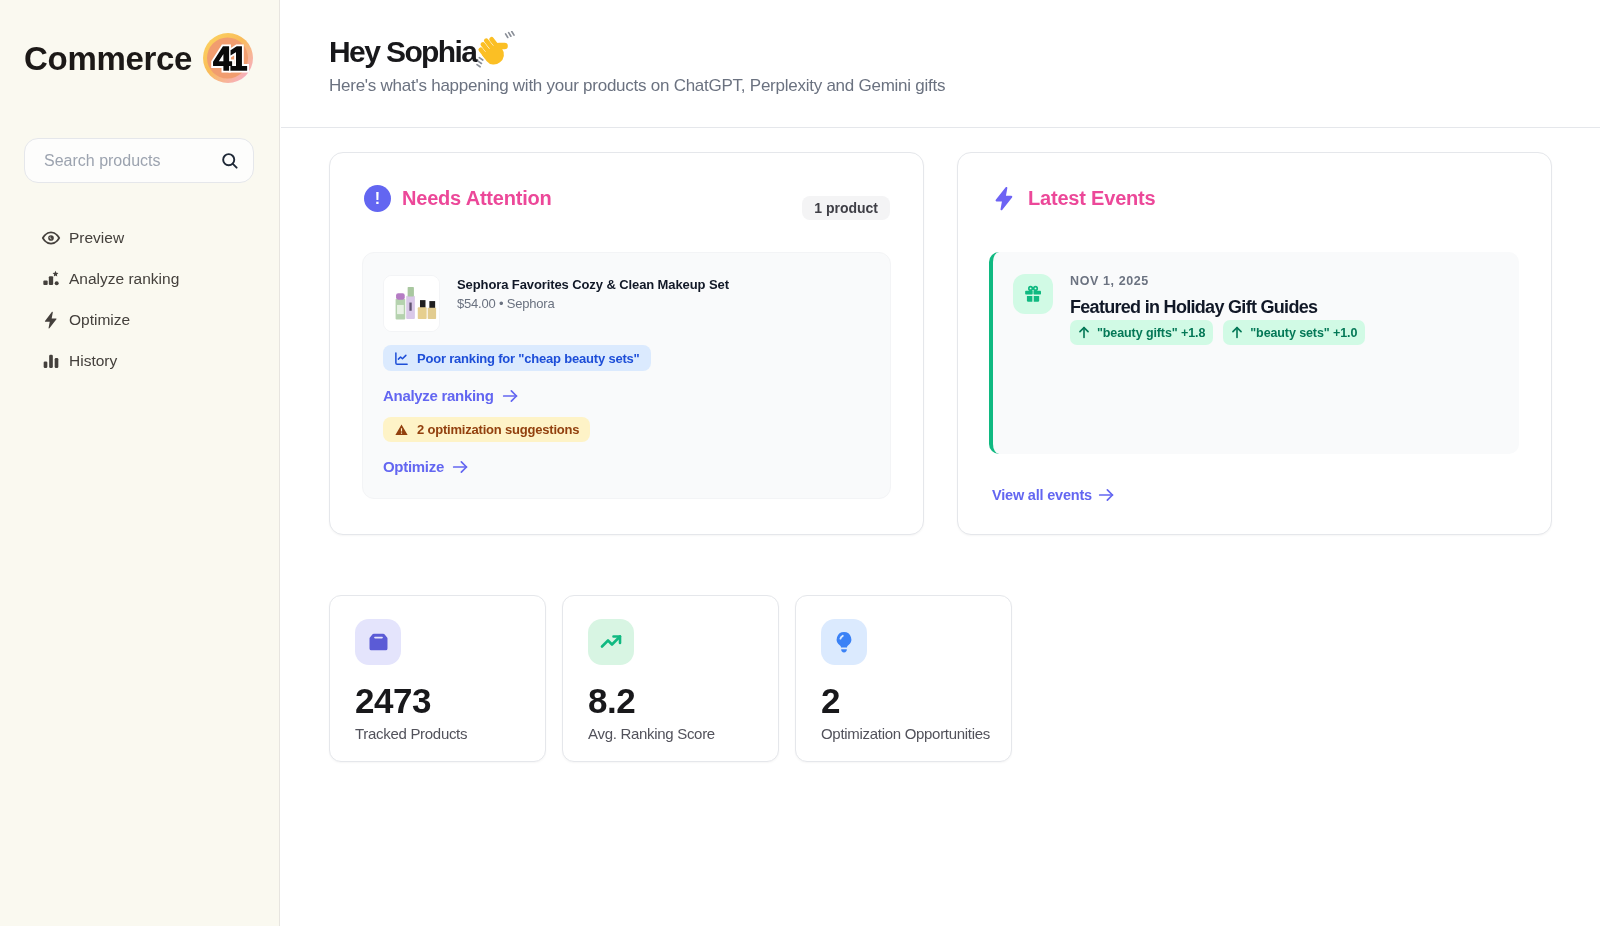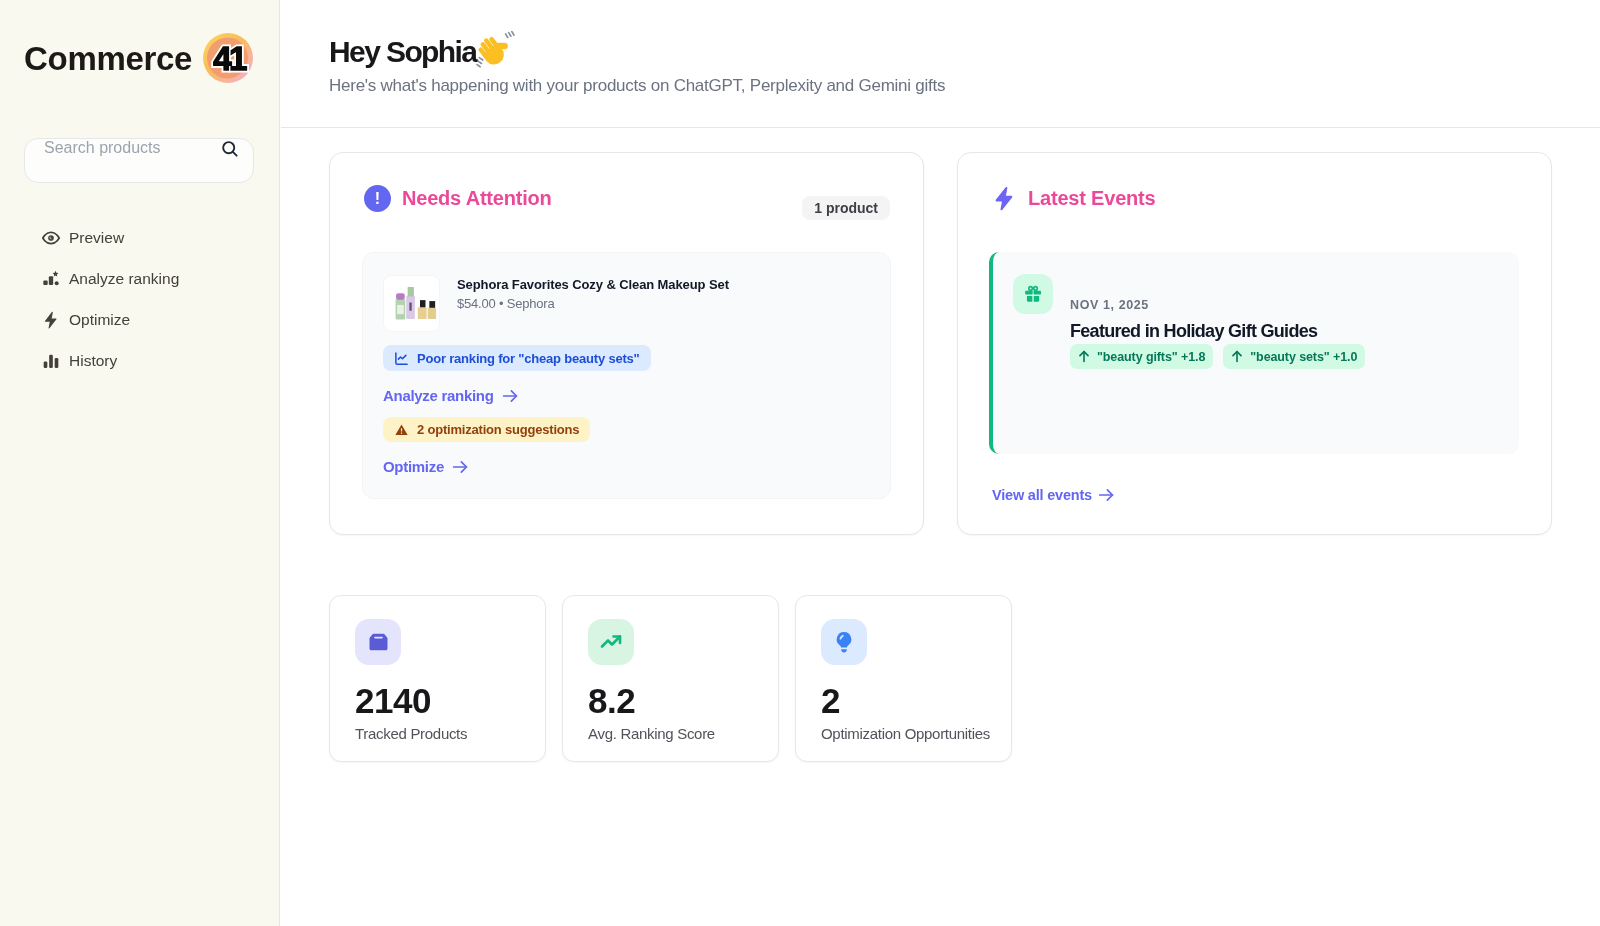--- a/index.html
+++ b/index.html
@@ -4,21 +4,21 @@
 <style>
 * { margin:0; padding:0; box-sizing:border-box; }
 html,body { width:1600px; height:926px; overflow:hidden; }
 body { font-family:"Liberation Sans", sans-serif; background:#ffffff; position:relative; will-change:transform; }
 
 
 .sidebar { position:absolute; left:0; top:0; width:280px; height:926px; background:#faf9f0; border-right:1px solid #e7e5e0; }
 .logo { position:absolute; left:24px; top:33px; height:52px; display:flex; align-items:center; }
 .logo-text { font-size:33px; font-weight:600; color:#1c1917; letter-spacing:-0.3px; }
 .badge41 { position:absolute; left:203px; top:33px; width:50px; height:50px; }
-.search { position:absolute; left:24px; top:138px; width:230px; height:45px; background:#fdfdfc; border:1px solid #e5e7eb; border-radius:14px; display:flex; align-items:flex-start; padding:0 14px 0 19px; }
+.search { position:absolute; left:24px; top:138px; width:230px; height:45px; background:#fdfdfc; border:1px solid #e5e7eb; border-radius:14px; display:flex; align-items:center; padding:0 14px 0 19px; }
 .search-ph { color:#9ca3af; font-size:16px; flex:1; }
 .nav { position:absolute; left:24px; top:217px; width:232px; }
 .nav-item { height:41px; display:flex; align-items:center; padding-left:17px; color:#44403c; font-size:15.5px; font-weight:500; }
 .nav-item svg { margin-right:8px; }
 
 
 .main { position:absolute; left:281px; top:0; width:1319px; height:926px; background:#fff; }
 .h1row { position:absolute; left:48px; top:33px; display:flex; align-items:center; gap:3px; }
 .h1row h1 { font-size:30px; font-weight:800; color:#18181b; letter-spacing:-1.6px; }
 .subtitle { position:absolute; left:48px; top:76px; font-size:17px; color:#6b7280; letter-spacing:-0.25px; }
@@ -43,21 +43,21 @@
 .pill-blue svg { margin-right:8px; }
 .pill-amber { background:#fef3c7; color:#92400e; font-size:13px; height:25px; padding:0 11px; margin-top:13px; letter-spacing:-0.2px; }
 .pill-amber svg { margin-right:8px; }
 .link { display:flex; align-items:center; color:#6366f1; font-size:15px; font-weight:700; margin-top:16px; letter-spacing:-0.3px; }
 .link svg { margin-left:8px; }
 
 
 .bolt-wrap { width:26px; height:26px; display:flex; align-items:center; justify-content:center; margin-right:12px; }
 .event-item { position:absolute; left:31px; top:99px; width:530px; height:202px; background:#f9fafb; border-left:4px solid #10b981; border-radius:10px; padding:22px 24px 0 20px; display:flex; }
 .gift-box { width:40px; height:40px; border-radius:12px; background:#d1fae5; display:flex; align-items:center; justify-content:center; flex:none; }
-.event-body { margin-left:17px;margin-top:24px; }
+.event-body { margin-left:17px; }
 .event-date { font-size:12.5px; font-weight:700; color:#6b7280; letter-spacing:0.6px; }
 .event-title { font-size:18px; font-weight:800; color:#111827; margin-top:9px; letter-spacing:-0.7px; }
 .event-text { font-size:15px; color:#4b5563; line-height:26px; margin-top:1px; letter-spacing:-0.3px; white-space:nowrap; }
 .event-pills { display:flex; gap:10px; margin-top:2px; }
 .pill-green { background:#d1fae5; color:#047857; font-size:12.5px; font-weight:700; height:25px; padding:0 8px; border-radius:7px; display:inline-flex; align-items:center; letter-spacing:-0.1px; }
 .pill-green svg { margin-right:7px; }
 .view-all { position:absolute; left:34px; top:334px; display:flex; align-items:center; color:#6366f1; font-size:14.5px; font-weight:700; letter-spacing:-0.2px;text-align:center; }
 .view-all svg { margin-left:6px; }
 
 
@@ -268,21 +268,21 @@
   </div>
 
   <div class="stats-row">
     <div class="stat-card">
       <div class="stat-icon si-purple">
         <svg width="23" height="22" viewBox="0 0 24 24" fill="#5b5bd6">
             <path d="M6.8 3 h10.4 c0.5 0 1 0.2 1.3 0.6 l2.9 3.4 c0.3 0.3 0.4 0.7 0.4 1.1 V19 a2 2 0 0 1-2 2 H4.2 a2 2 0 0 1-2-2 V8.1 c0-0.4 0.1-0.8 0.4-1.1 l2.9-3.4 C5.8 3.2 6.3 3 6.8 3z"></path>
             <rect x="7.2" y="6.3" width="9.6" height="1.8" rx="0.9" fill="#e4e4fc"></rect>
           </svg>
       </div>
-      <div class="stat-num">2140</div>
+      <div class="stat-num">2473</div>
       <div class="stat-label">Tracked Products</div>
     </div>
     <div class="stat-card">
       <div class="stat-icon si-green">
         <svg width="24" height="24" viewBox="0 0 24 24" fill="none" stroke="#10b981" stroke-width="2.6" stroke-linecap="round" stroke-linejoin="round">
             <polyline points="3 16.5 9 10.5 13 14.5 21 6.5"></polyline>
             <polyline points="14.5 6.5 21 6.5 21 13"></polyline>
           </svg>
       </div>
       <div class="stat-num">8.2</div>

